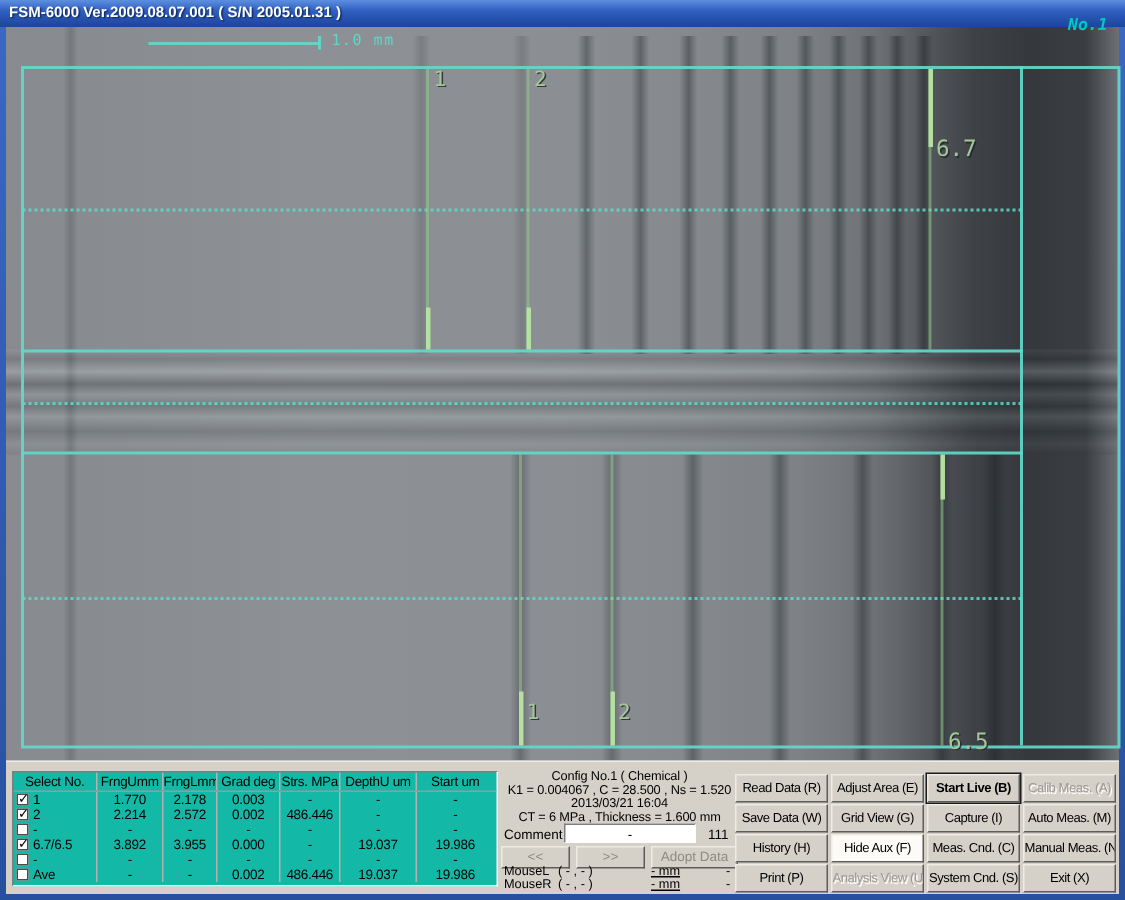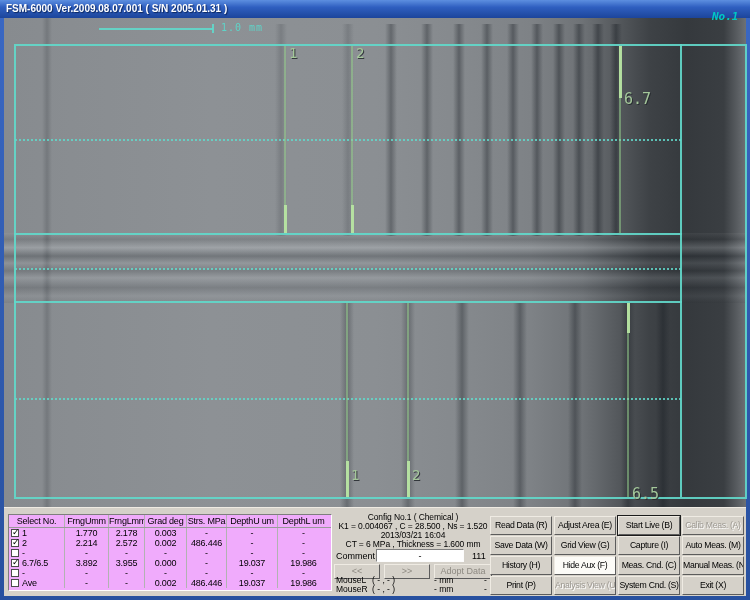--- a/index.html
+++ b/index.html
@@ -90,21 +90,21 @@
   #gl-b2 { left:407px; top:303px; height:194px; } #gb-b2 { left:407px; top:461px; height:36px; }
   #gl-b3 { left:627px; top:303px; height:194px; } #gb-b3 { left:627px; top:303px; height:30px; }
   #lt1 { left:289px; top:45px; }  #lt2 { left:356px; top:45px; }  #lt3 { left:624px; top:60px; }
   #lb1 { left:351px; top:467px; } #lb2 { left:412px; top:467px; } #lb3 { left:632px; top:455px; }
 
   
   #panel { position:absolute; left:4px; top:507px; width:742px; height:89px;
            background:#d5d1c9; border-top:1px solid #efebe3; font-size:9px; color:#000; }
 
   
-  #meas-table { position:absolute; left:4px; top:6px; width:324px; height:77px; background:#f0abfc;
+  #meas-table { position:absolute; left:4px; top:6px; width:324px; height:77px; background:#14b8a6;
                 border:1px solid; border-color:#7e7e7e #fdfdfd #fdfdfd #7e7e7e; overflow:hidden; }
   .trow { display:grid; grid-template-columns:56px 44px 36px 42px 40px 51px 51px; height:10px;
           line-height:10px; }
   .trow.head { height:13px; line-height:13px; border-bottom:1px solid #9a9a9a; }
   .tcell { border-right:1px solid #b2b2b2; text-align:center; overflow:hidden;
            white-space:nowrap; font-size:9px; letter-spacing:-0.2px; }
   .tcell:last-child { border-right:none; }
   .tcell.sel { text-align:left; padding-left:2px; display:flex; align-items:center; }
   .cb { display:inline-block; width:8px; height:8px; background:#fff; border:1px solid #4c4c4c;
         margin-right:3px; position:relative; flex:0 0 auto; }
@@ -124,31 +124,31 @@
   #comment-suffix { position:absolute; left:140px; top:43px; font-size:9px; }
   .nav-btn { position:absolute; top:56px; height:15px; background:#d5d1c9;
              border-top:1px solid #efebe3; border-left:1px solid #efebe3;
              border-right:1px solid #5c5c5c; border-bottom:1px solid #5c5c5c;
              font-size:9px; color:#8e8a82; text-align:center; line-height:13px; }
   #btn-prev { left:2px; width:46px; } #btn-next { left:52px; width:46px; }
   #btn-adopt { left:102px; width:58px; }
   .mouse-row { position:absolute; left:0; width:162px; height:9px; font-size:8.5px; }
   #mouseL { top:67px; } #mouseR { top:76px; }
   .m-lab { position:absolute; left:4px; }  .m-coord { position:absolute; left:40px; }
-  .m-mm { position:absolute; left:102px; } .m-extra { position:absolute; left:152px; }
+  .m-mm { position:absolute; left:102px;text-decoration:underline; } .m-extra { position:absolute; left:152px; }
 
   
   #btngrid { position:absolute; left:486px; top:8px; display:grid;
              grid-template-columns:62px 62px 62px 62px; grid-auto-rows:19px; gap:1px 2px; }
   .bg-btn { background:#d5d1c9; border-top:1px solid #efebe3; border-left:1px solid #efebe3;
             border-right:1px solid #5c5c5c; border-bottom:1px solid #5c5c5c;
             font-size:8.7px; color:#000; text-align:center; line-height:17px;
             white-space:nowrap; overflow:hidden; letter-spacing:-0.3px;
             font-family:"Liberation Sans",sans-serif; cursor:default; }
-  .bg-btn.default { box-shadow:0 0 0 1px #1c1c1c; }
+  .bg-btn.default { box-shadow:0 0 0 1px #1c1c1c;font-weight:bold; }
   .bg-btn.active { background:#fcfbf7; }
   .bg-btn.disabled { color:#9d9992; text-shadow:1px 1px 0 #fff; }
 </style>
 </head>
 <body>
 
 <div id="window">
 
   <div id="titlebar">
     <span>FSM-6000 Ver.2009.08.07.001  ( S/N 2005.01.31 )</span>
@@ -196,21 +196,21 @@
   <div id="panel">
 
     <div id="meas-table">
       <div class="trow head">
         <div class="tcell">Select No.</div>
         <div class="tcell">FrngUmm</div>
         <div class="tcell">FrngLmm</div>
         <div class="tcell">Grad deg</div>
         <div class="tcell">Strs. MPa</div>
         <div class="tcell">DepthU um</div>
-        <div class="tcell">DepthL um</div>
+        <div class="tcell">Start um</div>
       </div>
       <div class="trow">
         <div class="tcell sel">
             <span class="cb checked"></span>
             <span>1</span>
           </div>
         <div class="tcell">1.770</div>
         <div class="tcell">2.178</div>
         <div class="tcell">0.003</div>
         <div class="tcell">-</div>

